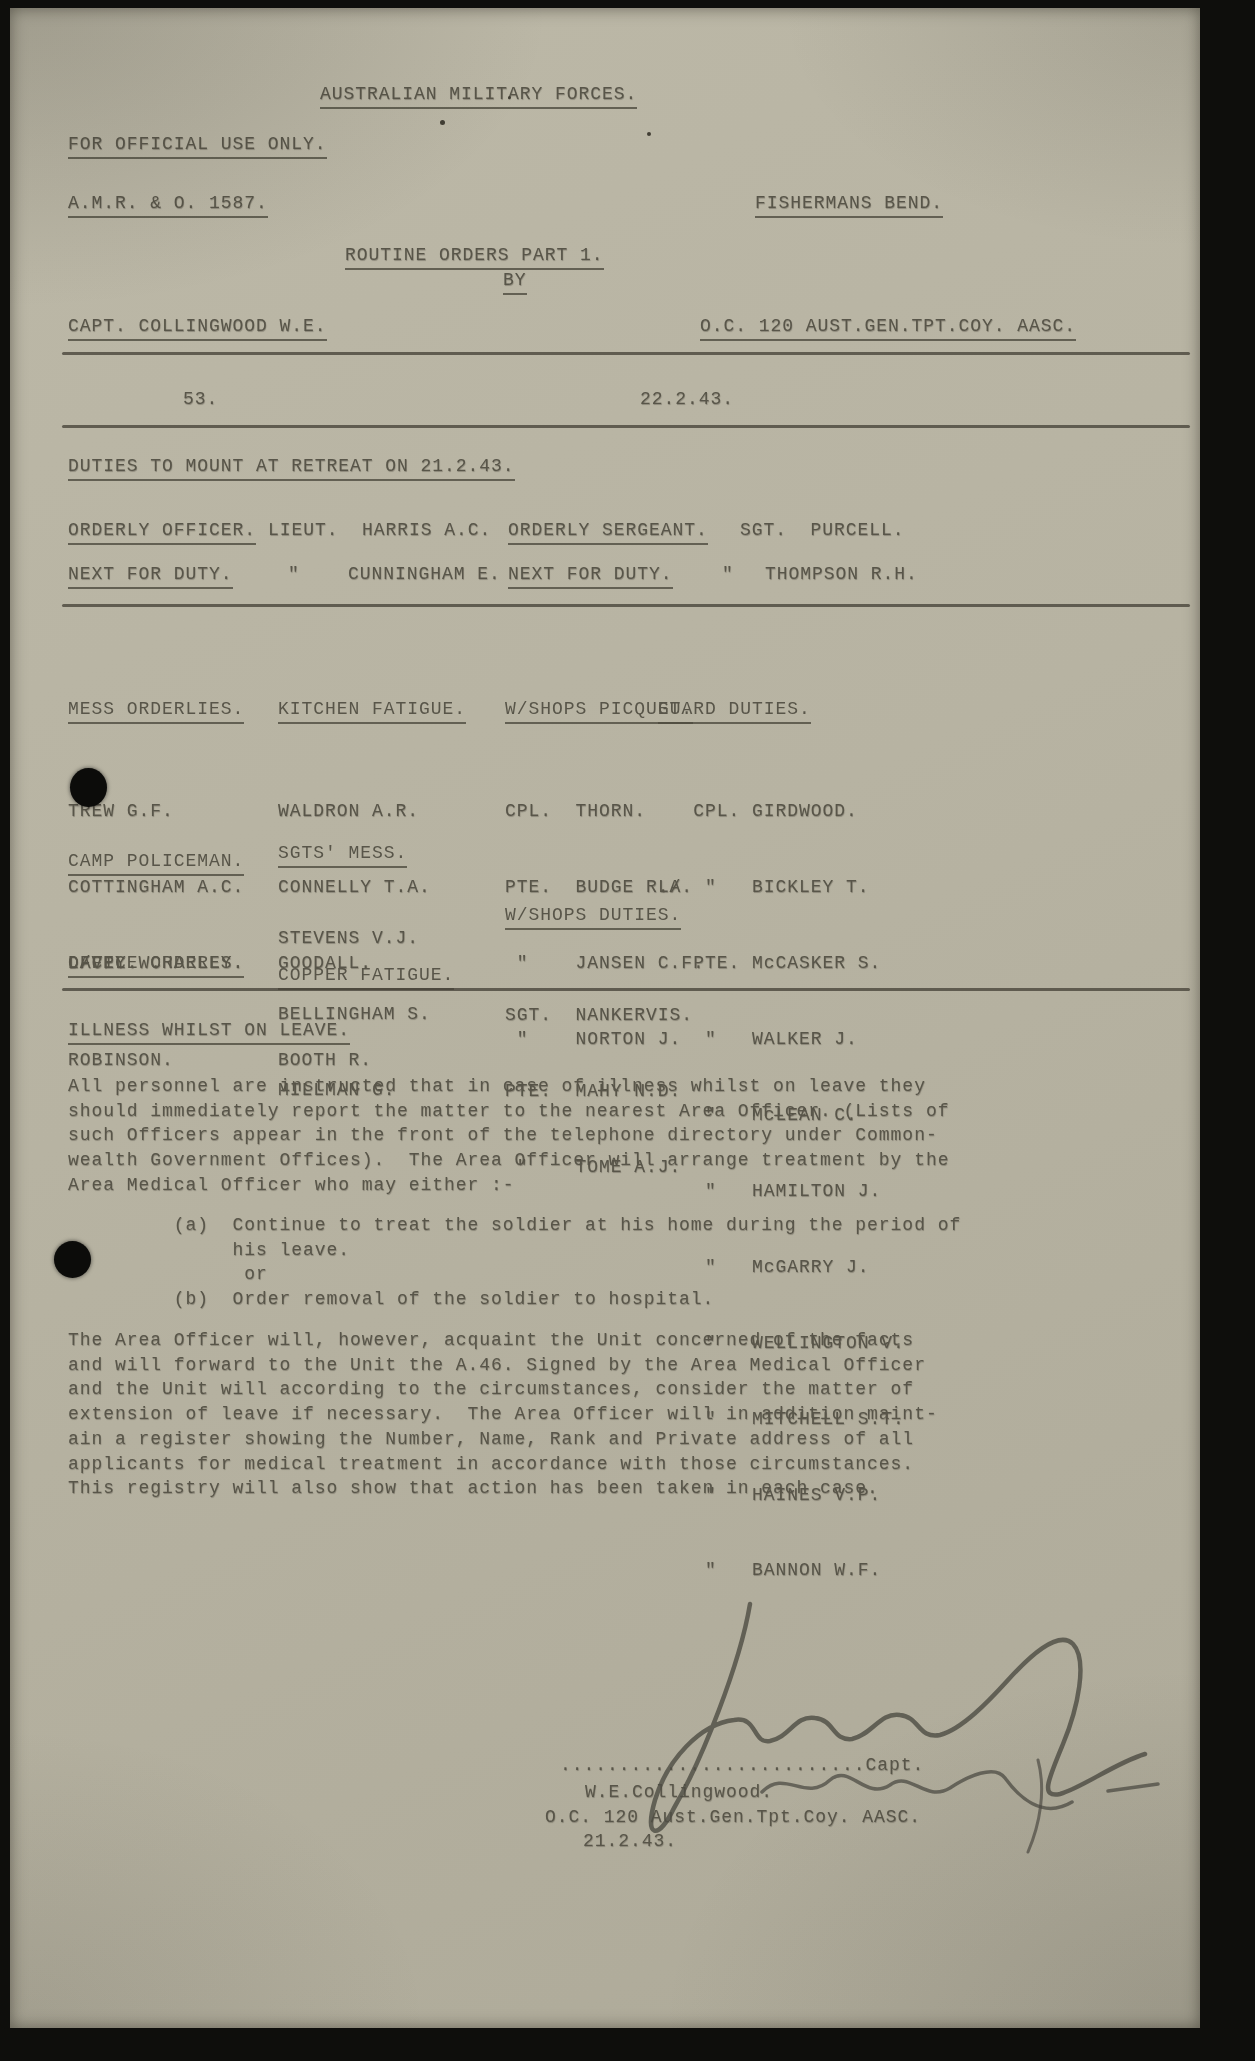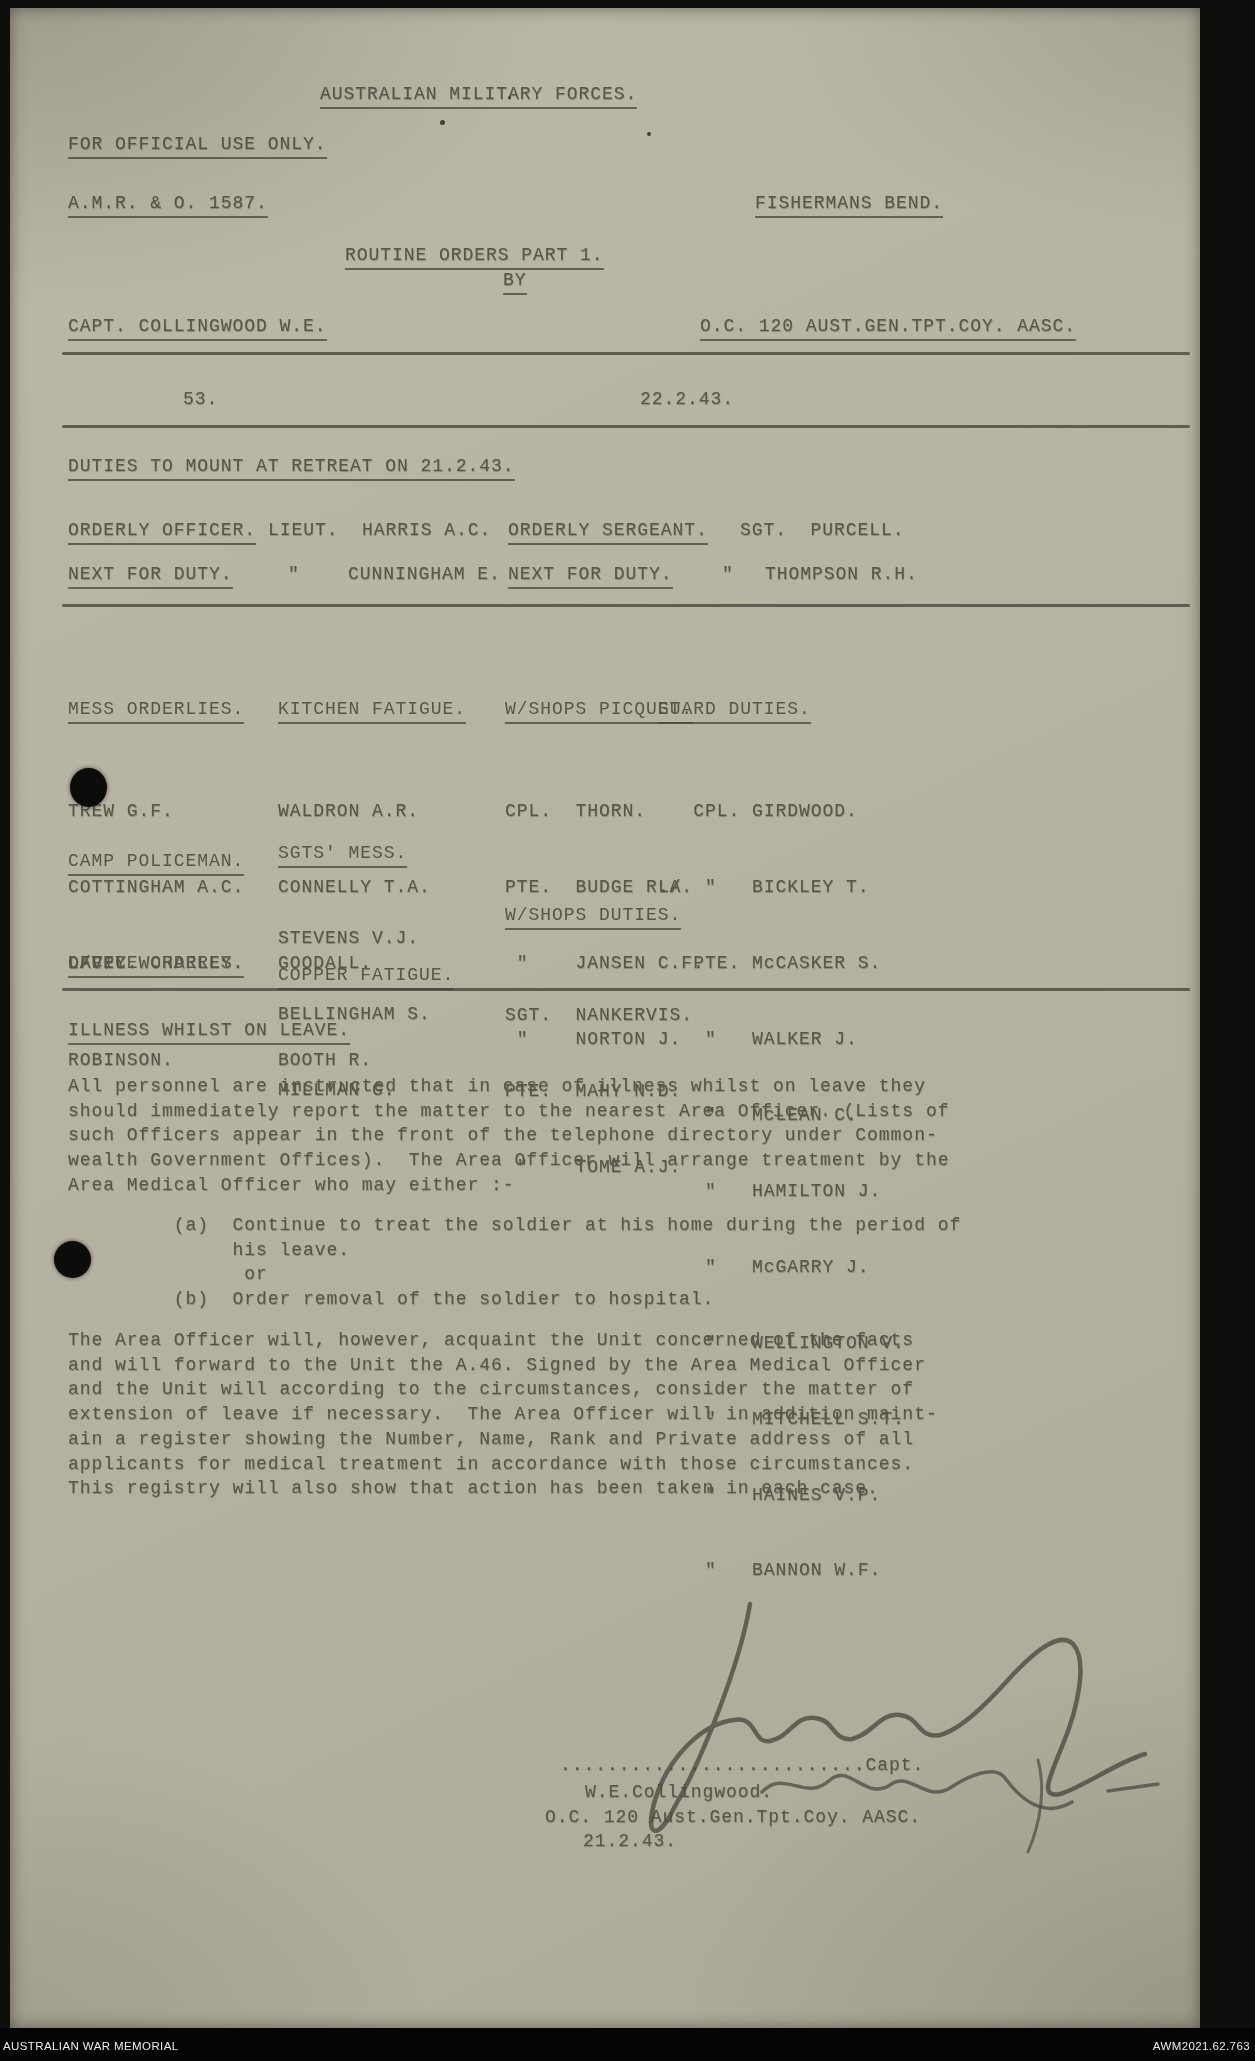--- a/index.html
+++ b/index.html
@@ -173,17 +173,13 @@
       <path d="M1028,1752 C1036,1782 1030,1816 1018,1844" fill="none" stroke="#4e4c44" stroke-width="3" stroke-linecap="round" opacity="0.7"></path>
     </svg>
 
     <div class="hole" style="left:60px;top:760px;width:37px;height:39px"></div>
     <div class="hole" style="left:44px;top:1233px;width:37px;height:37px"></div>
     <div class="speck" style="left:430px;top:112px;width:5px;height:5px"></div>
     <div class="speck" style="left:637px;top:124px;width:4px;height:4px"></div>
     <div class="speck" style="left:498px;top:88px;width:3px;height:3px"></div>
   </div>
 
-  <div class="footer">
-    <span class="fl">AUSTRALIAN WAR MEMORIAL</span>
-    <span class="fr">AWM2021.62.763</span>
-  </div>
 </div>
 
 </body></html>

